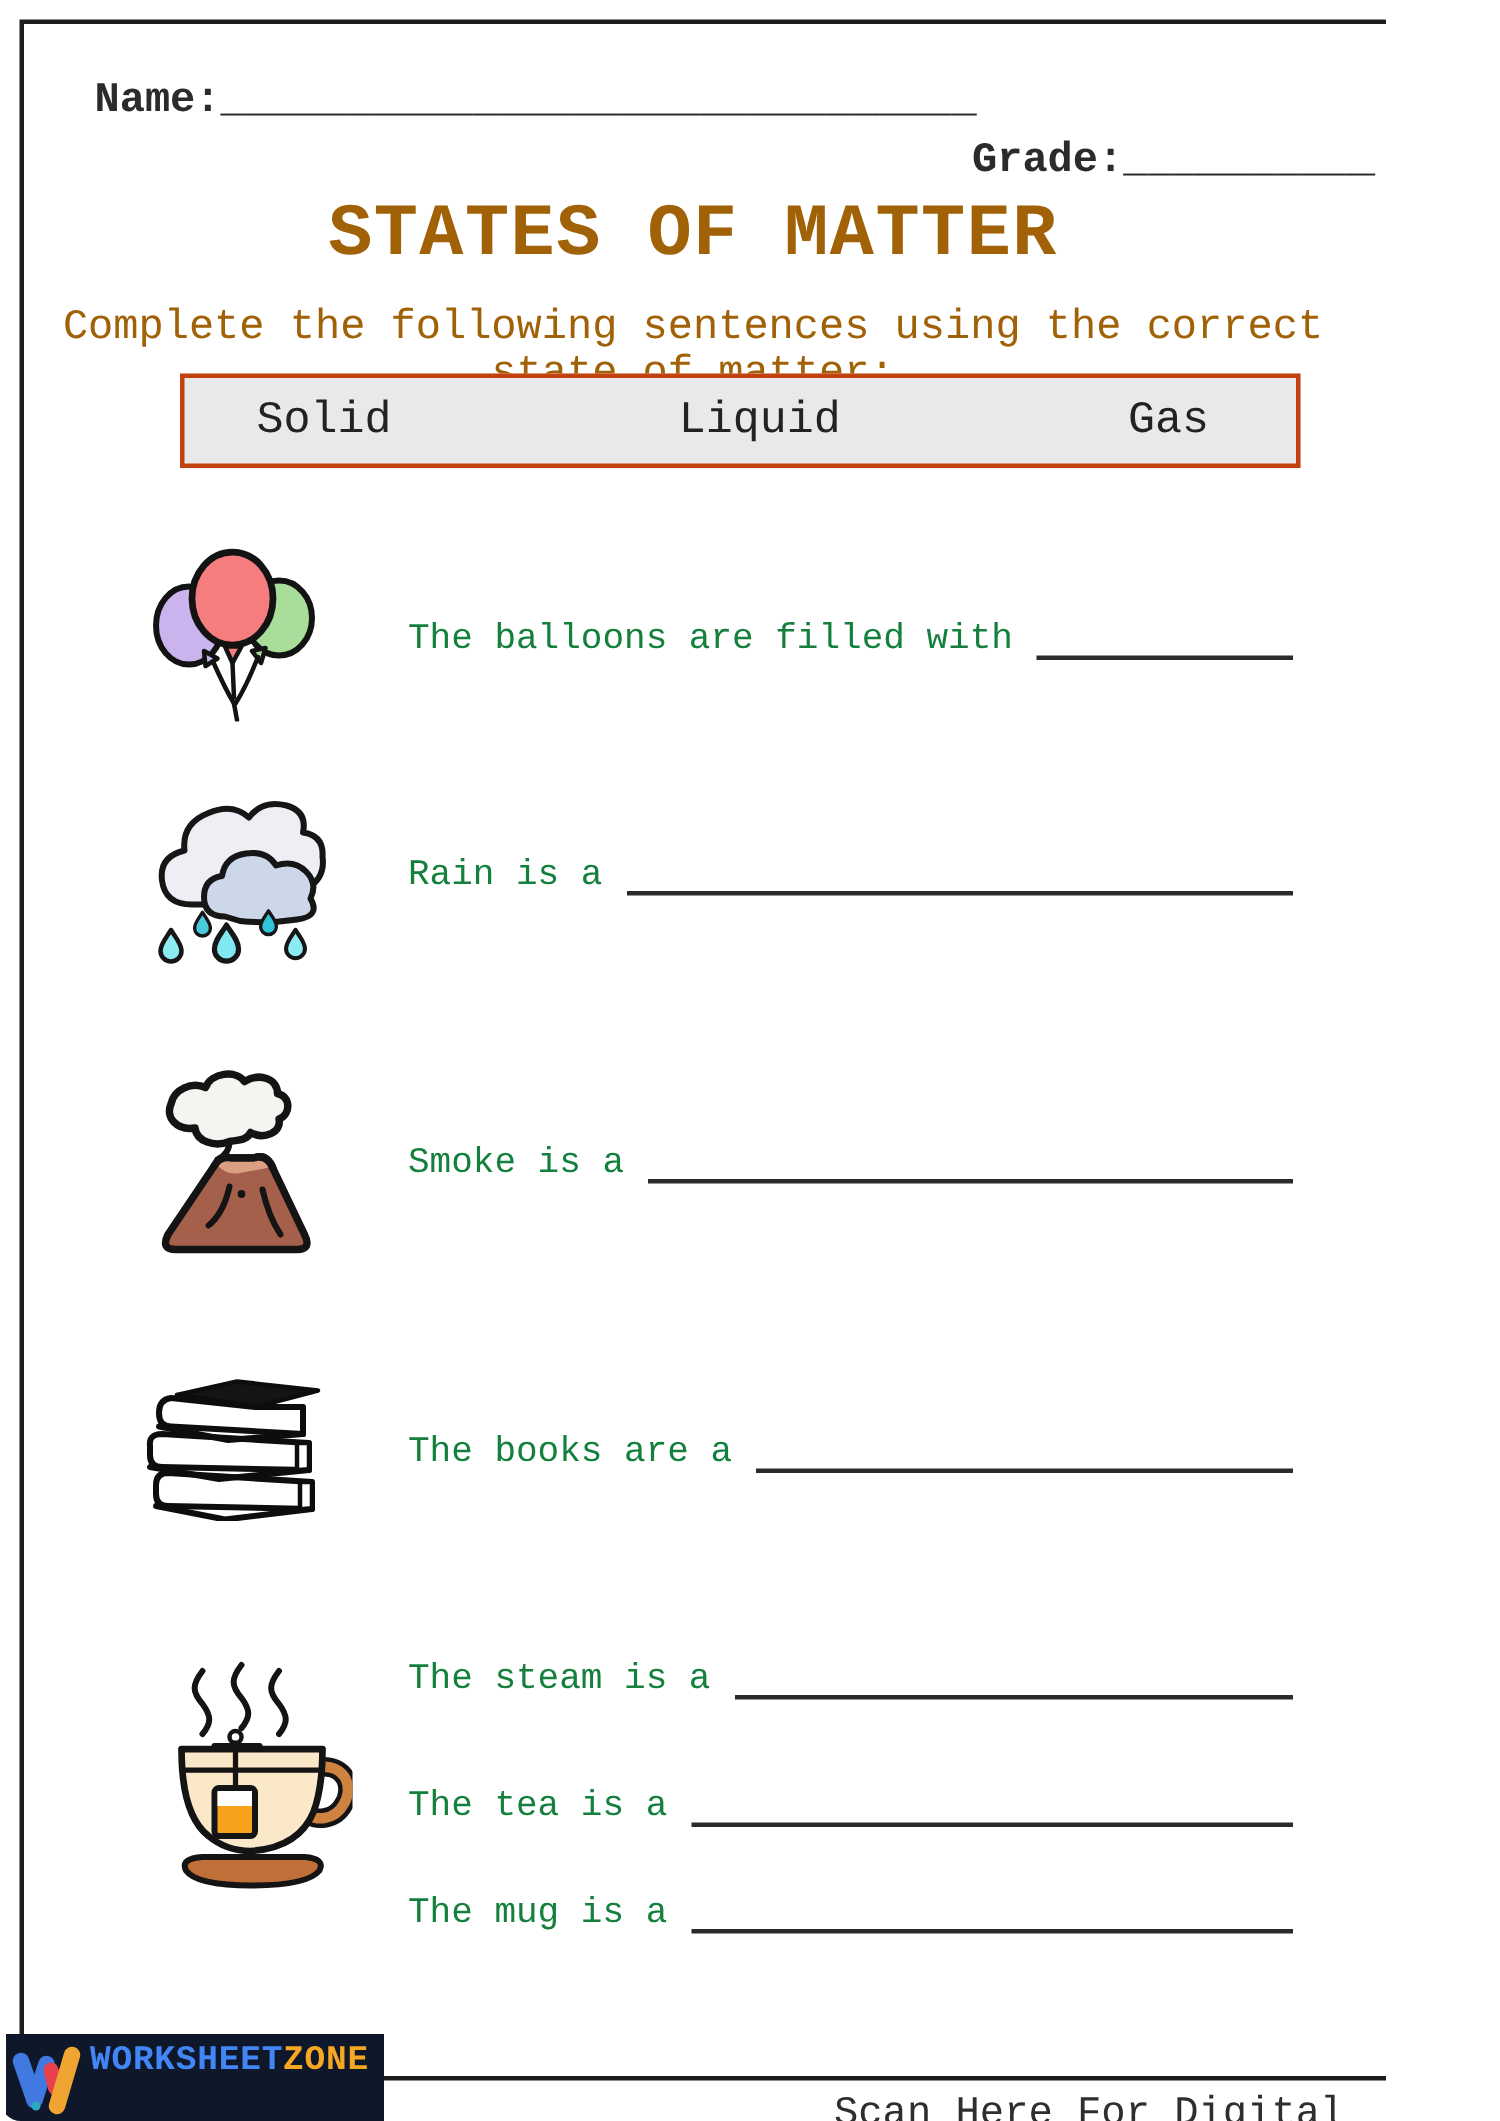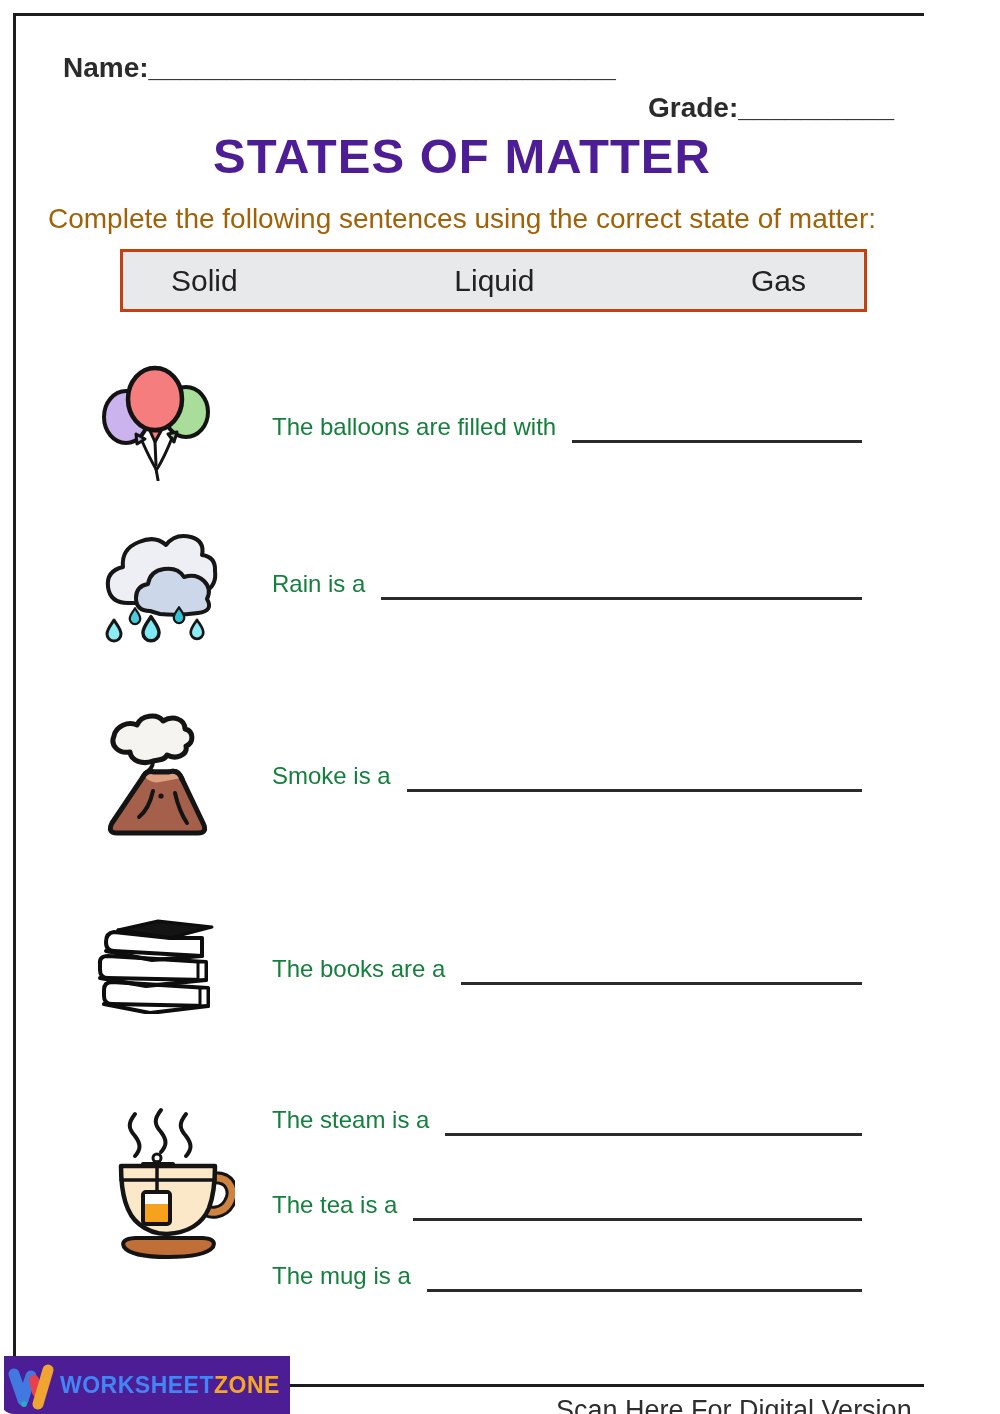--- a/index.html
+++ b/index.html
@@ -1,41 +1,41 @@
 <!DOCTYPE html>
 <html><head>
 <meta charset="utf-8">
 <style>
   html,body{margin:0;padding:0;background:#fff;}
   .page{position:relative;width:924px;height:1414px;background:#ffffff;overflow:hidden;
-        font-family:Liberation Sans, sans-serif;border-radius:14px;}
+        font-family:Liberation Mono, monospace;border-radius:14px;}
   .frame{position:absolute;left:13px;top:13px;width:971px;height:1374px;
          border:3px solid #1c1c1c;box-sizing:border-box;}
   
   .field-row{position:absolute;top:52px;left:63px;right:63px;font-size:28px;font-weight:bold;color:#2b2b2b;}
   .grade{position:absolute;left:585px;top:0;margin-top:40px;}
   .blank-chars{font-weight:bold;color:#2b2b2b;letter-spacing:0px;}
   
   .title{position:absolute;top:128px;left:0;width:100%;text-align:center;
-         font-size:49px;font-weight:bold;color:#4c1d95;letter-spacing:1px;}
+         font-size:49px;font-weight:bold;color:#a16207;letter-spacing:1px;}
   .instruction{position:absolute;top:203px;left:0;width:100%;text-align:center;
                font-size:28px;color:#a16207;}
   
   .word-bank{position:absolute;left:120px;top:249px;width:747px;height:63px;box-sizing:border-box;
              background:#e8e9eb;border:3px solid #c2410c;display:flex;align-items:center;
              justify-content:space-between;padding:0 58px 0 48px;}
   .word-bank span{font-size:30px;color:#222;}
   
   .icon-box{position:absolute;}
   .sentence{position:absolute;left:272px;width:590px;display:flex;align-items:baseline;
             font-size:24px;color:#15803d;white-space:nowrap;}
   .blank{flex:1;margin-left:16px;border-bottom:3px solid #2b2b2b;position:relative;top:8px;min-width:40px;}
   
-  .logo{position:absolute;left:4px;top:1356px;display:flex;align-items:center;gap:6px;
-        background:#4c1d95;padding:4px 10px 4px 4px;z-index:3;}
+  .logo{position:absolute;left:4px;top:1356px;display:flex;gap:6px;
+        background:#0f172a;padding:4px 10px 4px 4px;z-index:3;}
   .brand{font-size:23px;font-weight:bold;letter-spacing:.5px;}
   .brand .b1{color:#4285f4;}
   .brand .b2{color:#f6a722;}
   .scan-label{position:absolute;top:1371px;left:556px;font-size:27px;color:#2e2e2e;z-index:2;margin-top:24px;}
   .qr-box{position:absolute;left:924px;top:1341px;width:70px;height:70px;background:#ededed;
           display:flex;align-items:center;justify-content:center;z-index:3;}
 </style>
 </head>
 <body>
 

